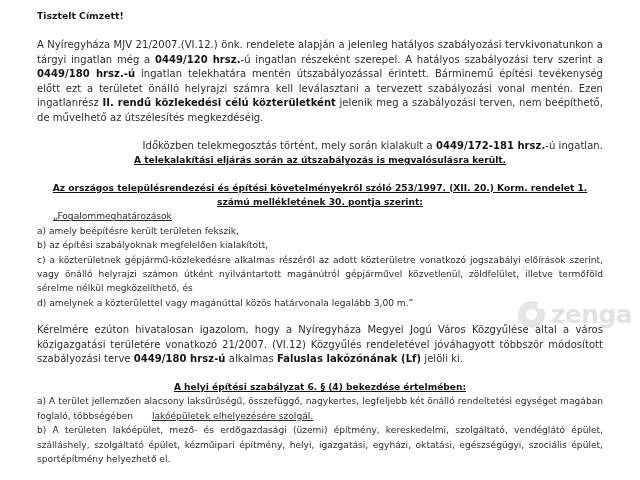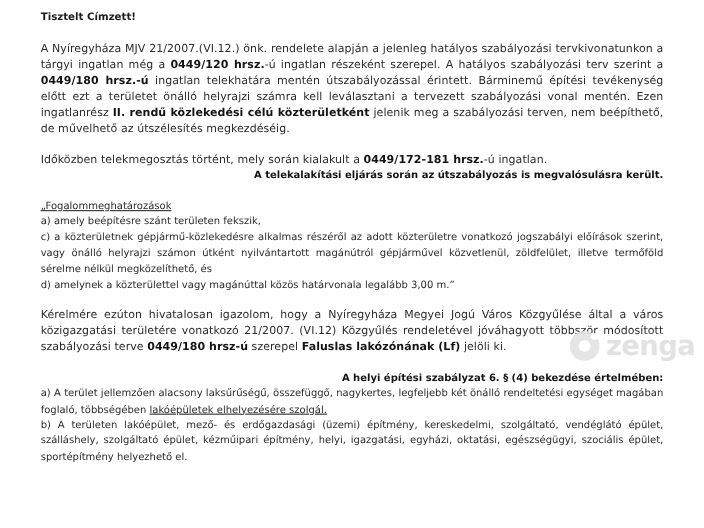--- a/index.html
+++ b/index.html
@@ -35,43 +35,45 @@
   }
   .para {
     text-align: justify;
     font-size: 10px;
     line-height: 14.6px;
     letter-spacing: 0.005em;
     color: #2b2b2b;
     margin: 0;
   }
   .para.tight {
-    text-align: left;
+    text-align: right;
   }
   .salutation {
     font-weight: bold;
     font-size: 9.3px;
     line-height: 14px;
     color: #1c1c1c;
     margin: 0 0 2px 0;
   }
   .gap-lg { height: 13px; }
   b, .b {
     font-weight: bold;
     color: #141414;
   }
   .u {
     text-decoration: underline;
+    margin-left: 16px;
   }
   .hdr {
     font-weight: bold;
     font-size: 9.1px;
     line-height: 14.4px;
     color: #141414;
-    text-align: right;
+    text-align: center;
+    text-decoration: underline;
   }
   .listline {
     text-align: justify;
     font-size: 9.1px;
     line-height: 14.4px;
     color: #2b2b2b;
   }
   .listline.nojust { text-align: left; }
 
   
@@ -136,28 +138,30 @@
 
     <p class="para"><span>A Nyíregyháza MJV 21/2007.(VI.12.) önk. rendelete alapján a jelenleg hatályos szabályozási tervkivonatunkon a tárgyi ingatlan még a </span><b>0449/120 hrsz.</b><span>-ú ingatlan részeként szerepel. A hatályos szabályozási terv szerint a </span><b>0449/180 hrsz.-ú</b><span> ingatlan telekhatára mentén útszabályozással érintett. Bárminemű építési tevékenység előtt ezt a területet önálló helyrajzi számra kell leválasztani a tervezett szabályozási vonal mentén. Ezen ingatlanrész </span><b>II. rendű közlekedési célú közterületként</b><span> jelenik meg a szabályozási terven, nem beépíthető, de művelhető az útszélesítés megkezdéséig.</span></p>
 
     <div class="gap-lg"></div>
 
     <p class="para tight"><span>Időközben telekmegosztás történt, mely során kialakult a </span><b>0449/172-181 hrsz.</b><span>-ú ingatlan.</span></p>
     <p class="hdr">A telekalakítási eljárás során az útszabályozás is megvalósulásra került.</p>
 
     <div class="gap-lg"></div>
 
+    <p class="hdr">Az országos településrendezési és építési követelményekről szóló 253/1997. (XII. 20.) Korm. rendelet 1. számú mellékletének 30. pontja szerint:</p>
     <p class="listline nojust u">„Fogalommeghatározások</p>
-    <p class="listline nojust">a) amely beépítésre szánt területen fekszik,</p>
+    <p class="listline nojust">a) amely beépítésre került területen fekszik,</p>
+    <p class="listline nojust">b) az építési szabályoknak megfelelően kialakított,</p>
     <p class="listline">c) a közterületnek gépjármű-közlekedésre alkalmas részéről az adott közterületre vonatkozó jogszabályi előírások szerint, vagy önálló helyrajzi számon útként nyilvántartott magánútról gépjárművel közvetlenül, zöldfelület, illetve termőföld sérelme nélkül megközelíthető, és</p>
     <p class="listline nojust">d) amelynek a közterülettel vagy magánúttal közös határvonala legalább 3,00 m.”</p>
 
     <div class="gap-lg"></div>
 
-    <p class="para"><span>Kérelmére ezúton hivatalosan igazolom, hogy a Nyíregyháza Megyei Jogú Város Közgyűlése által a város közigazgatási területére vonatkozó 21/2007. (VI.12) Közgyűlés rendeletével jóváhagyott többször módosított szabályozási terve </span><b>0449/180 hrsz-ú</b><span> szerepel </span><b>Faluslas lakózónának (Lf)</b><span> jelöli ki.</span></p>
+    <p class="para"><span>Kérelmére ezúton hivatalosan igazolom, hogy a Nyíregyháza Megyei Jogú Város Közgyűlése által a város közigazgatási területére vonatkozó 21/2007. (VI.12) Közgyűlés rendeletével jóváhagyott többször módosított szabályozási terve </span><b>0449/180 hrsz-ú</b><span> alkalmas </span><b>Faluslas lakózónának (Lf)</b><span> jelöli ki.</span></p>
 
     <div class="gap-lg"></div>
 
     <p class="hdr">A helyi építési szabályzat 6. § (4) bekezdése értelmében:</p>
     <p class="listline"><span>a)  A terület jellemzően alacsony laksűrűségű, összefüggő, nagykertes, legfeljebb két önálló rendeltetési egységet magában foglaló, többségében </span><span class="u">lakóépületek elhelyezésére szolgál.</span></p>
     <p class="listline">b)   A területen lakóépület, mező- és erdőgazdasági (üzemi) építmény, kereskedelmi, szolgáltató, vendéglátó épület, szálláshely, szolgáltató épület, kézműipari építmény, helyi, igazgatási, egyházi, oktatási, egészségügyi, szociális épület, sportépítmény helyezhető el.</p>
 
   </div>
 
   <div class="watermark">

